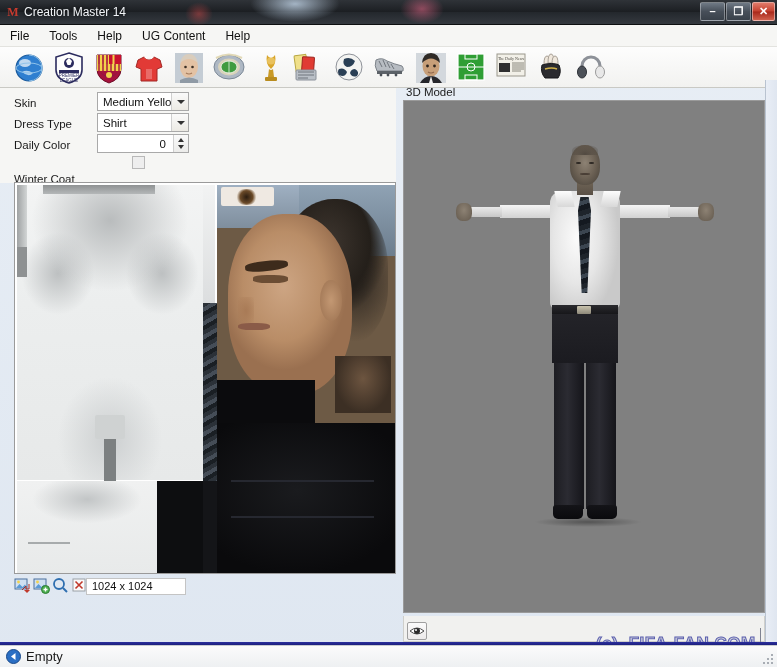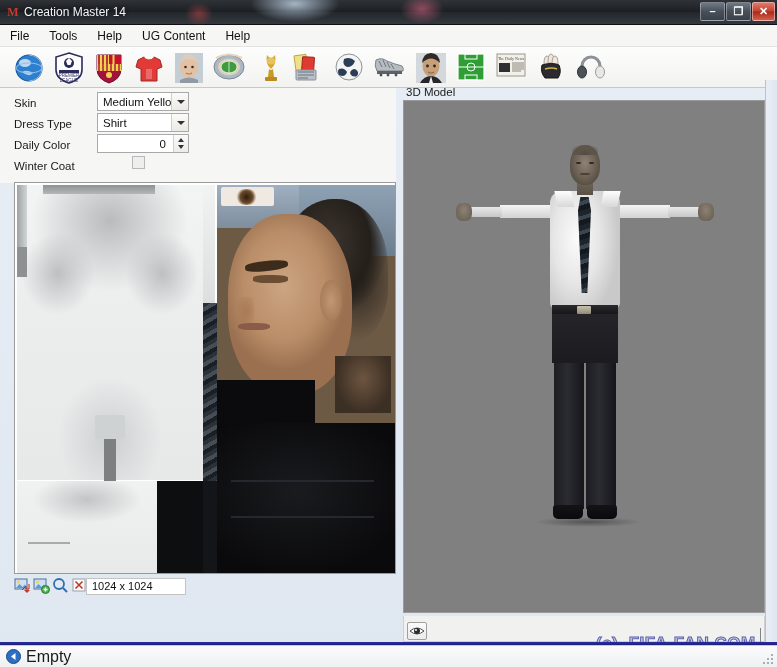--- a/index.html
+++ b/index.html
@@ -429,21 +429,21 @@
     position: absolute; left: 0; top: 642px; width: 777px; height: 3px;
     background: linear-gradient(180deg,#2b2f9e,#1c1f7d);
   }
   #statusbar {
     position: absolute; left: 0; top: 645px; width: 777px; height: 22px;
     background: linear-gradient(180deg,#fbfbfb,#eef0f2);
     border-top: 1px solid #c9ccd0;
   }
   #status-text {
     position: absolute; left: 26px; top: 3px;
-    font-size: 16px; color: #1a1a1a; line-height: 15px;
+    font-size: 13px; color: #1a1a1a; line-height: 15px;
   }
   #status-icon { position: absolute; left: 6px; top: 3px; width: 15px; height: 15px; }
   #status-grip {
     position: absolute; right: 2px; bottom: 1px; width: 14px; height: 14px;
   }
 
   
   #watermark {
     position: absolute; left: 596px; top: 634px;
     font-size: 17px; font-weight: bold;
@@ -665,21 +665,21 @@
 
     <div class="flabel" style="left:14px; top:50px">Daily Color</div>
     <div class="fspin" style="left:97px; top:46px; width:92px">
       <span class="val">0</span>
       <span class="updown">
         <span class="u"></span>
         <span class="d"></span>
       </span>
     </div>
 
-    <div class="flabel" style="left:14px; top:71px">Winter Coat</div>
+    <div class="flabel" style="left:14px; top:84px">Winter Coat</div>
     <div class="fcheck" style="left:132px; top:68px"></div>
   </div>
 
   <div id="texture-panel">
     <div class="tex" id="tex-shirt">
       <div class="collar-top"></div>
       <div class="arm-l"></div>
       <div class="arm-l2"></div>
       <div class="tie-knot"></div>
       <div class="tie-tail"></div>

